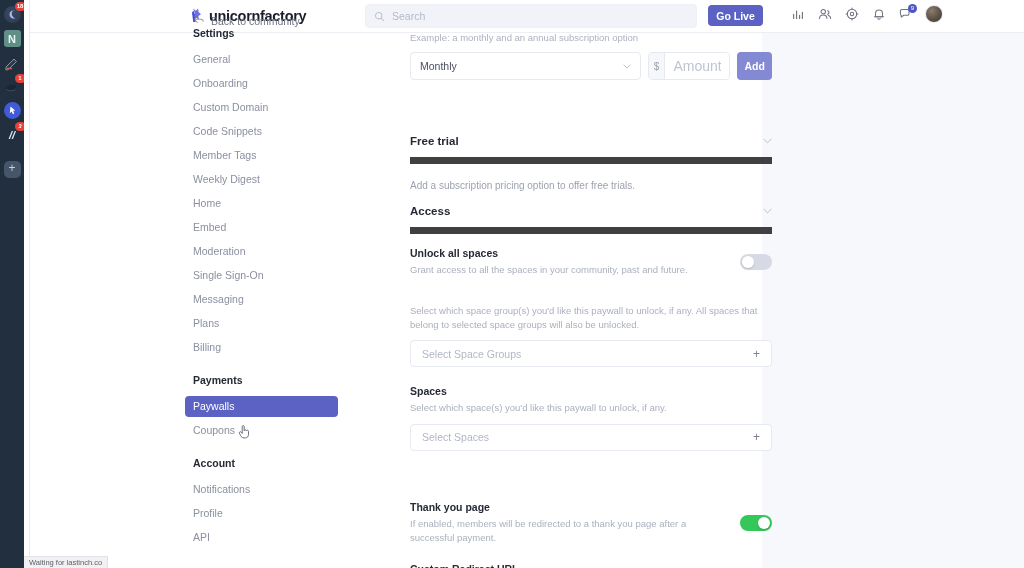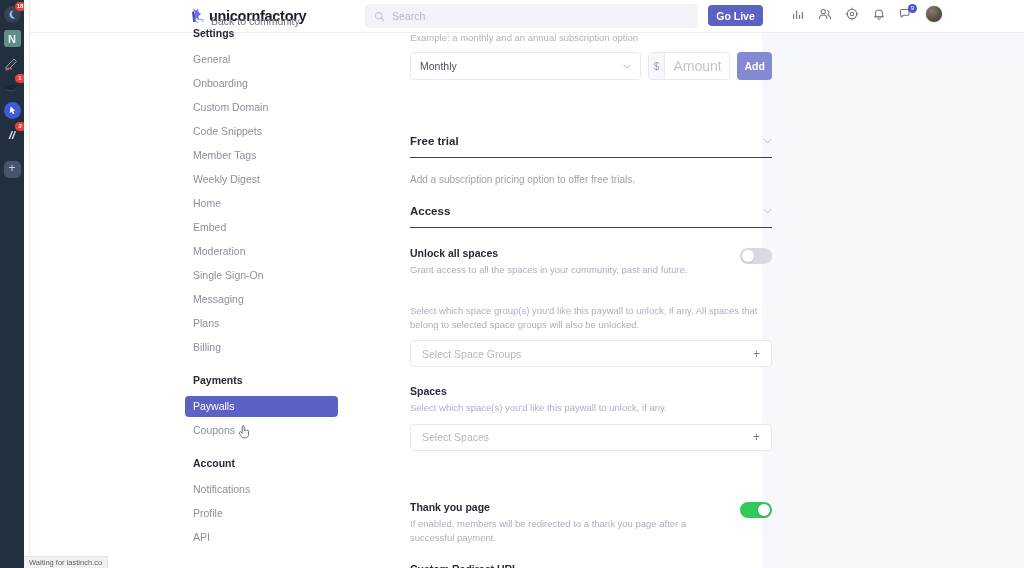--- a/index.html
+++ b/index.html
@@ -217,34 +217,34 @@
     cursor: pointer;
   }
 
   
   .section {
     position: absolute; left: 0; width: 362px;
   }
   .section-head {
     display: flex; align-items: center; justify-content: space-between;
     padding-bottom: 10px;
-    border-bottom: 1px solid #404040;
+    border-bottom: 7px solid #404040;
   }
   .section-title { font-size: 11.5px; font-weight: 700; color: #262a35; }
   .chev { width: 9px; height: 6px; opacity: .45; }
   .section-desc {
     font-size: 10px; color: #9da2b0;
     margin-top: 14px; line-height: 15px;
   }
 
   .field-label { font-size: 10.5px; font-weight: 700; color: #262a35; }
   .field-desc { font-size: 9.5px; color: #aab0bd; line-height: 13.5px; margin-top: 4px; }
 
   .row-toggle {
-    display: flex; align-items: flex-start; justify-content: space-between;
+    display: flex; align-items: center; justify-content: space-between;
     gap: 12px;
   }
   .toggle {
     width: 32px; height: 16px; border-radius: 9px;
     background: #d7dae4; position: relative; flex: 0 0 auto;
     cursor: pointer; margin-top: 1px;
   }
   .toggle .knob {
     position: absolute; top: 2px; left: 2px;
     width: 12px; height: 12px; border-radius: 50%;

